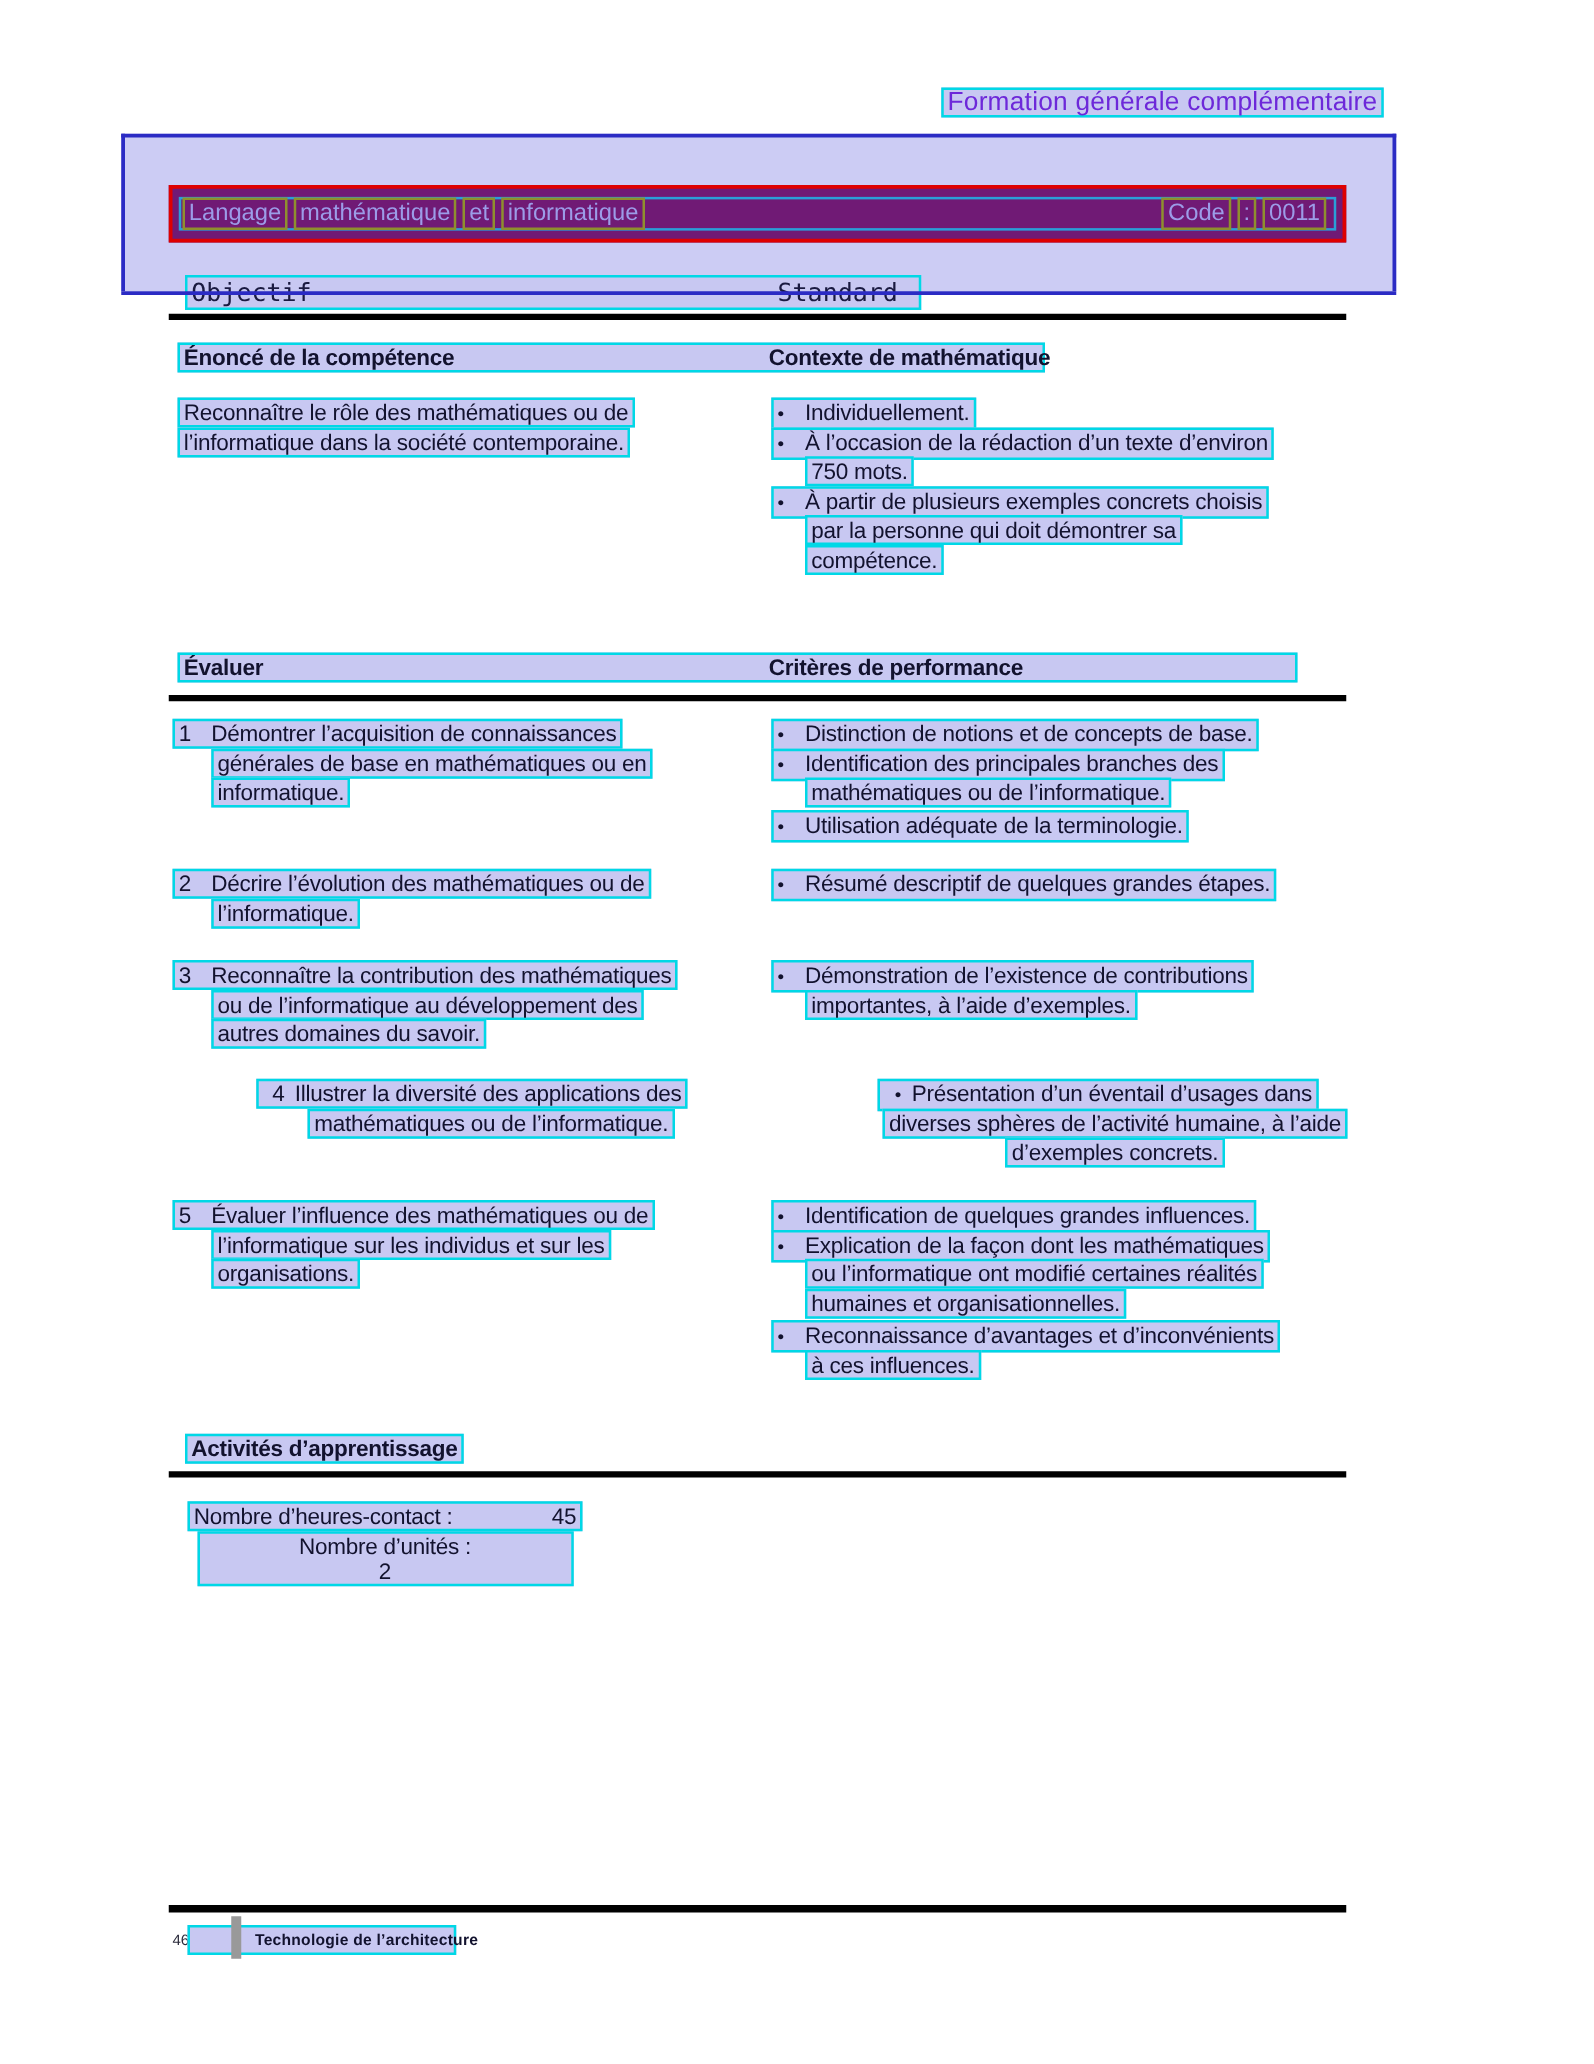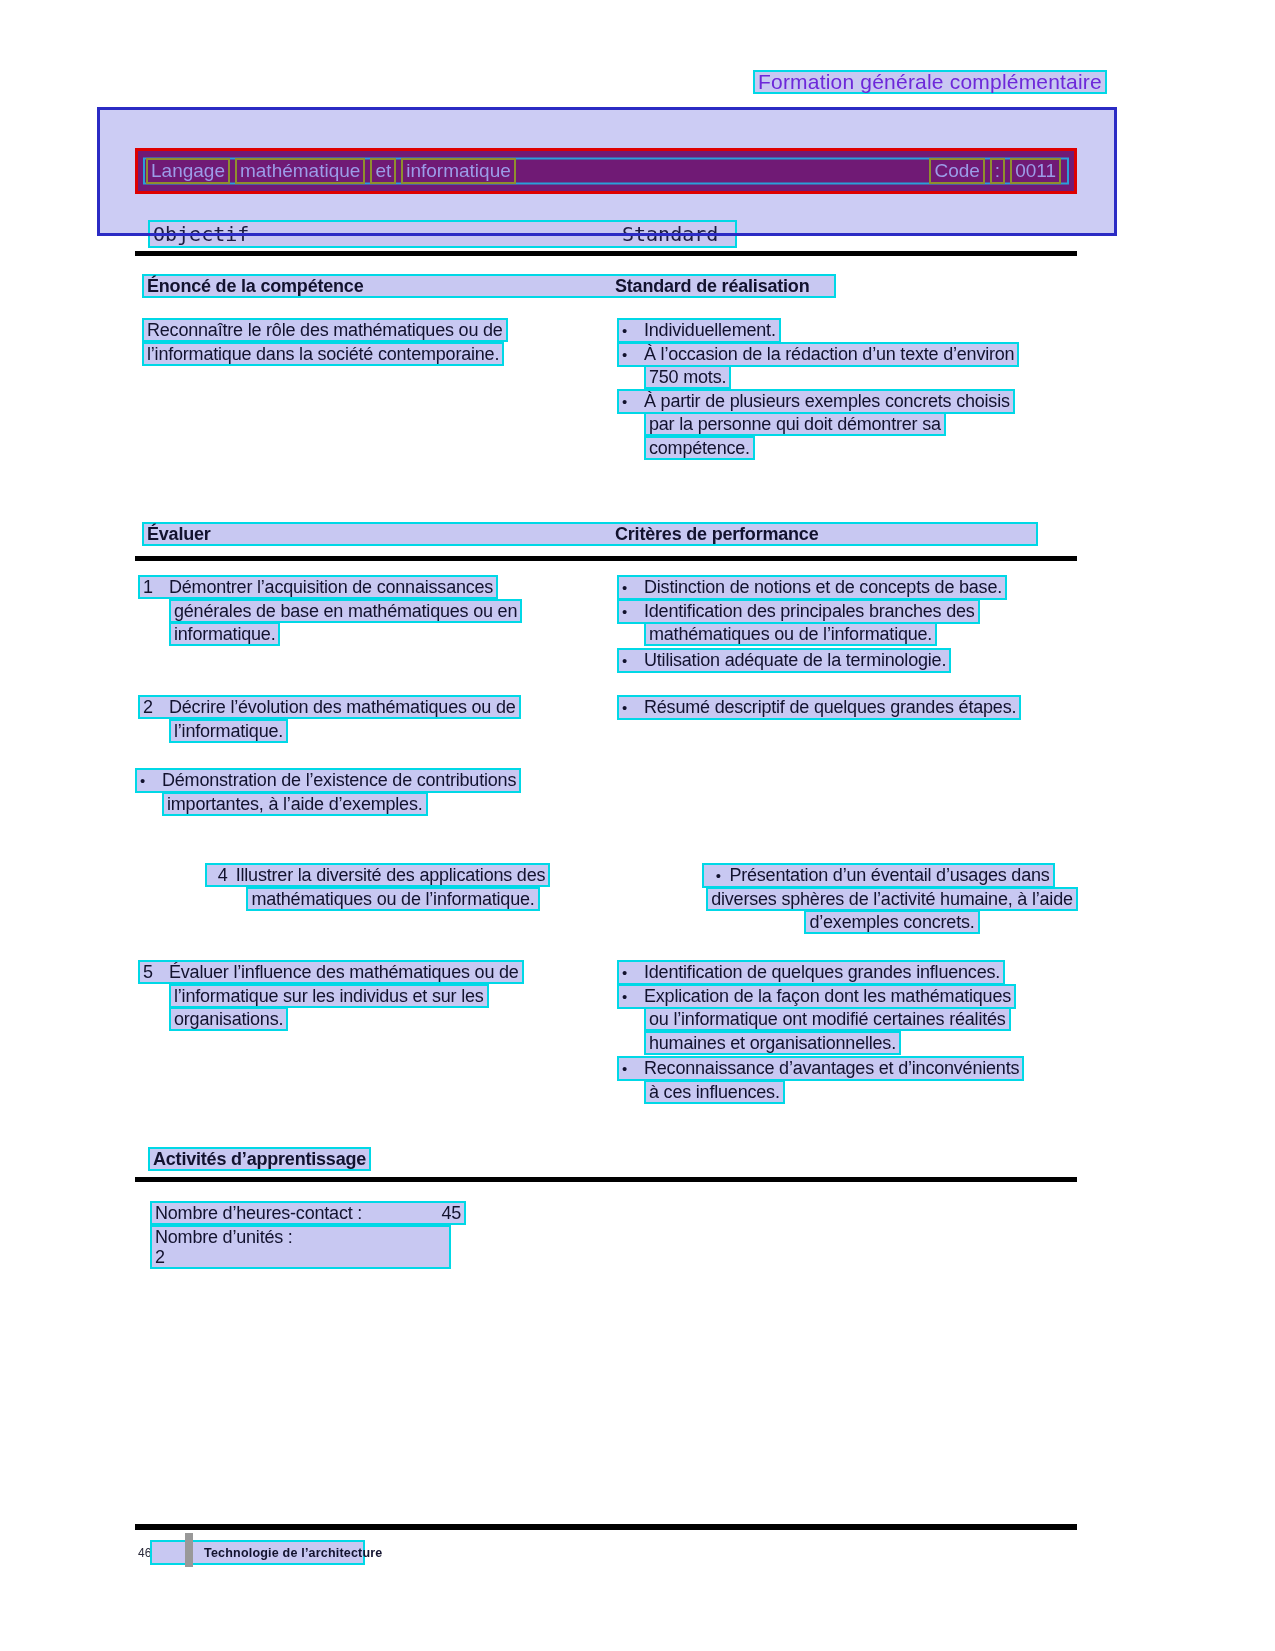--- a/index.html
+++ b/index.html
@@ -55,21 +55,21 @@
 
   
   .hdr-row { position:absolute; left:142px; }
   .hdr-box { position:relative; display:block; }
   .hdr-box-comp { width:694px; }
   .hdr-box-elem { width:896px; }
   .hdr-right { position:absolute; left:471px; top:0; }
 
   
   .act-header { position:absolute; left:148px; top:1147px; }
-  .act-rows { position:absolute; left:150px; top:1201px; }
+  .act-rows { position:absolute; left:150px; top:1201px;text-align:center; }
   .act-box { display:inline-flex; justify-content:space-between; }
   .act-box-1 { width:316px; }
   .act-box-2 { width:301px;flex-direction:column; }
 
   
   .footer { position:absolute; left:138px; top:1540px; }
   .footer-num { display:inline-block; font-size:12px; color:#2a2a3a; width:12px;
                 vertical-align:middle; }
   .footer-hl { width:215px; padding-left:52px; position:relative; vertical-align:middle; }
   .footer-program { font-size:12.5px; color:#12122e; font-weight:bold; letter-spacing:0.2px; }
@@ -107,21 +107,21 @@
     </span>
   </div>
 
   <div class="blue-line"></div>
 
   <div class="rule" style="top:251px;"></div>
 
   <div class="hdr-row" style="top:274px;">
     <span class="hl txt b hdr-box hdr-box-comp">
       <span>Énoncé de la compétence</span>
-      <span class="hdr-right">Standard de réalisation</span>
+      <span class="hdr-right">Contexte de mathématique</span>
     </span>
   </div>
 
   <div class="row" style="top:318px;">
     <div class="col-left">
       <div class="line"><span class="hl txt">Reconnaître le rôle des mathématiques ou de</span></div>
       <div class="line"><span class="hl txt">l’informatique dans la société contemporaine.</span></div>
     </div>
     <div class="col-right">
       <div class="line"><span class="hl txt"><span class="bullet">•</span><span>Individuellement.</span></span></div>
@@ -160,20 +160,25 @@
     <div class="col-left" style="padding-left:3px;">
       <div class="line"><span class="hl txt"><span class="num">2</span><span>Décrire l’évolution des mathématiques ou de</span></span></div>
       <div class="line"><span class="hl txt cont-num">l’informatique.</span></div>
     </div>
     <div class="col-right">
       <div class="line"><span class="hl txt"><span class="bullet">•</span><span>Résumé descriptif de quelques grandes étapes.</span></span></div>
     </div>
   </div>
 
   <div class="row" style="top:768px;">
+    <div class="col-left" style="padding-left:3px;">
+      <div class="line"><span class="hl txt"><span class="num">3</span><span>Reconnaître la contribution des mathématiques</span></span></div>
+      <div class="line"><span class="hl txt cont-num">ou de l’informatique au développement des</span></div>
+      <div class="line"><span class="hl txt cont-num">autres domaines du savoir.</span></div>
+    </div>
     <div class="col-right">
       <div class="line"><span class="hl txt"><span class="bullet">•</span><span>Démonstration de l’existence de contributions</span></span></div>
       <div class="line"><span class="hl txt cont">importantes, à l’aide d’exemples.</span></div>
     </div>
   </div>
 
   <div class="row" style="top:863px;text-align:center;">
     <div class="col-left" style="padding-left:3px;">
       <div class="line"><span class="hl txt"><span class="num">4</span><span>Illustrer la diversité des applications des</span></span></div>
       <div class="line"><span class="hl txt cont-num">mathématiques ou de l’informatique.</span></div>

